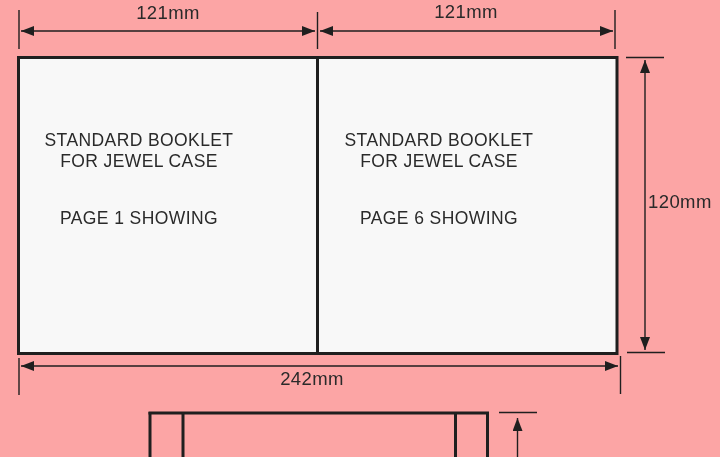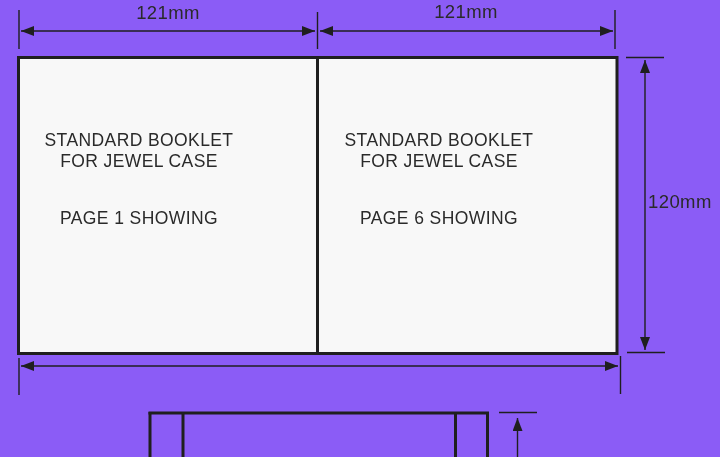--- a/index.html
+++ b/index.html
@@ -5,21 +5,21 @@
   html, body {
     margin: 0;
     padding: 0;
     background: #f7f7f7;
     font-family: "Liberation Sans", sans-serif;
   }
   .stage {
     position: relative;
     width: 720px;
     height: 457px;
-    background: #8b5cf6;
+    background: #fca5a5;
     overflow: hidden;
   }
   .stage svg {
     position: absolute;
     left: 0;
     top: 0;
   }
   .label {
     position: absolute;
     color: #2a2a2a;
@@ -90,20 +90,21 @@
     <line x1="499" y1="412.5" x2="537" y2="412.5" stroke="#1f1f1f" stroke-width="1.6"></line>
     <line x1="517.5" y1="457" x2="517.5" y2="418" stroke="#1f1f1f" stroke-width="1.4" marker-end="url(#arrow)"></line>
   </svg>
 
   <div class="label centered" style="left:108px; top:3px;">121mm</div>
 
   <div class="label centered" style="left:406px; top:2px;">121mm</div>
 
   <div class="label" style="left:648px; top:192px;">120mm</div>
 
+  <div class="label centered" style="left:252px; top:369px;">242mm</div>
 
   <div class="panel-text" style="left:20px; top:130px;">
     <div>STANDARD BOOKLET</div>
     <div>FOR JEWEL CASE</div>
   </div>
   <div class="panel-text" style="left:20px; top:208px;">PAGE 1 SHOWING</div>
 
   <div class="panel-text" style="left:320px; top:130px;">
     <div>STANDARD BOOKLET</div>
     <div>FOR JEWEL CASE</div>

